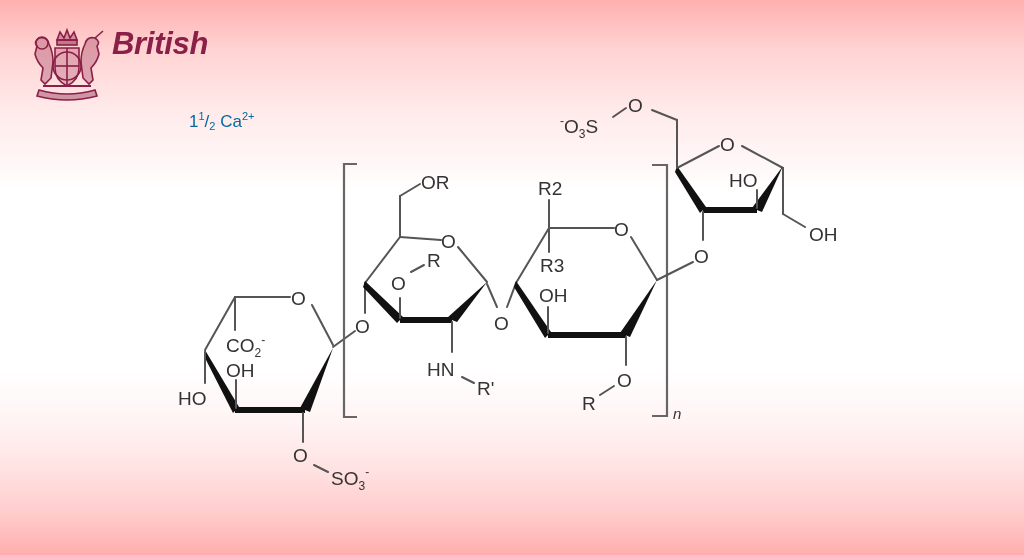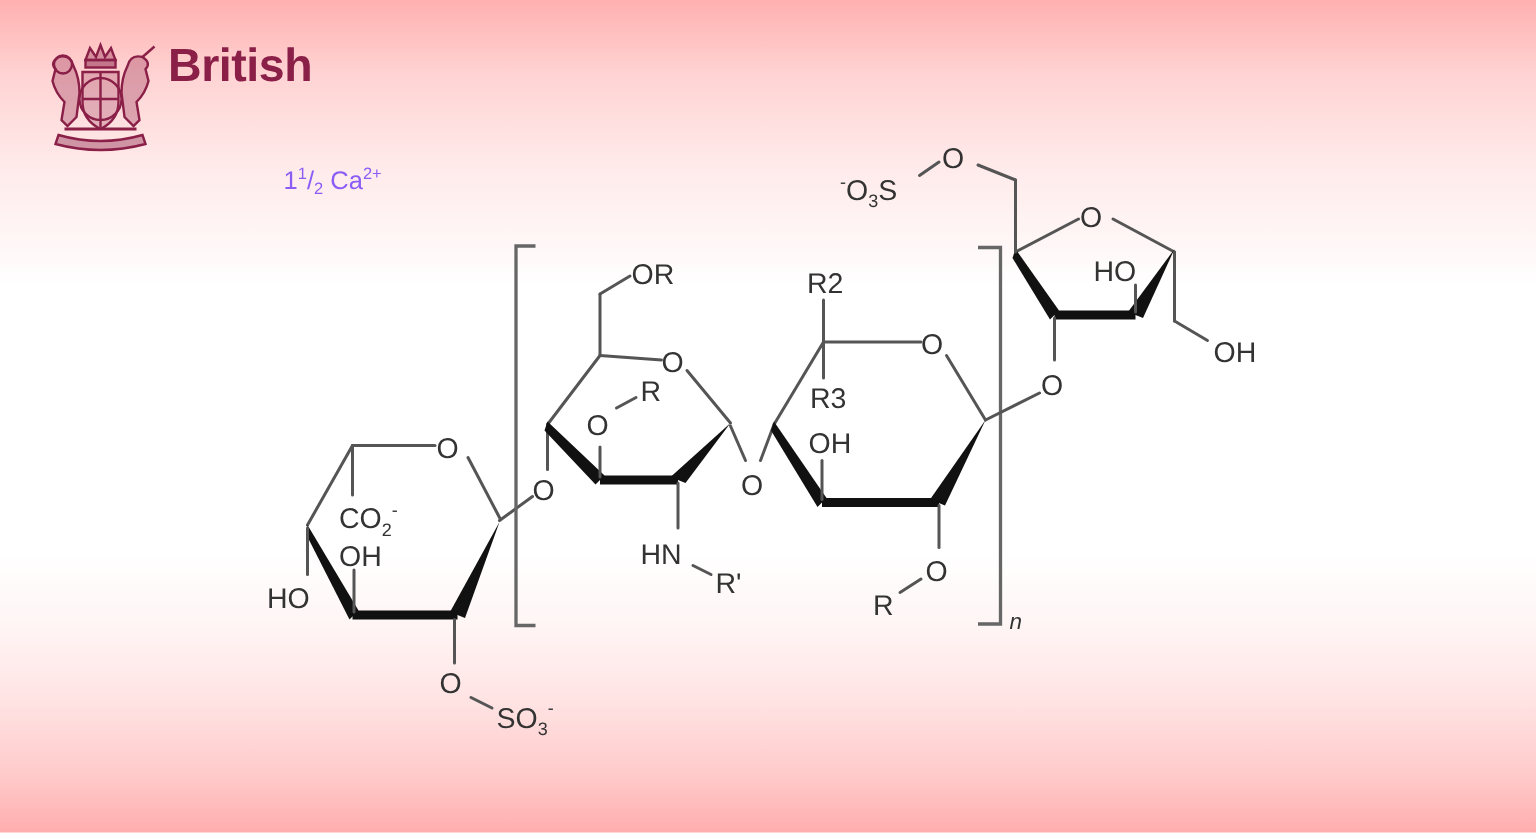--- a/index.html
+++ b/index.html
@@ -9,25 +9,25 @@
         #ffb0b0 0px, #ffd3d3 50px, #ffeaea 110px, #fff6f6 160px,
         #ffffff 190px, #ffffff 370px, #fff4f4 420px, #ffe2e2 470px,
         #ffc8c8 520px, #ffadad 555px);
       font-family: "Liberation Sans", sans-serif;
     }
     .header { position: absolute; left: 0; top: 0; width: 400px; height: 140px; }
     .crest { position: absolute; left: 27px; top: 28px; width: 80px; height: 74px; }
     .brand {
       position: absolute; left: 112px; top: 28px; color: #8a1f47;
       font-family: "Liberation Sans", sans-serif; font-weight: bold;
-      font-size: 31px; line-height: 32px; letter-spacing: -0.3px;
+      font-size: 31px; line-height: 32px; letter-spacing: -0.3px; font-style: italic;
     }
     .brand div { white-space: nowrap; }
     .counterion {
-      position: absolute; left: 189px; top: 110px; font-size: 17px; color: #8b5cf6;
+      position: absolute; left: 189px; top: 110px; font-size: 17px; color: #0369a1;
       font-family: "Liberation Sans", sans-serif; white-space: nowrap;
     }
     .counterion sup { font-size: 11px; vertical-align: 7px; }
     .counterion sub { font-size: 11px; vertical-align: -3px; }
     .structure { position: absolute; left: 0; top: 0; width: 1024px; height: 555px; }
     .structure text {
       font-family: "Liberation Sans", sans-serif; font-size: 19px; fill: #333;
     }
     .structure .small { font-size: 12px; }
     .structure .ital { font-style: italic; font-size: 15px; }

